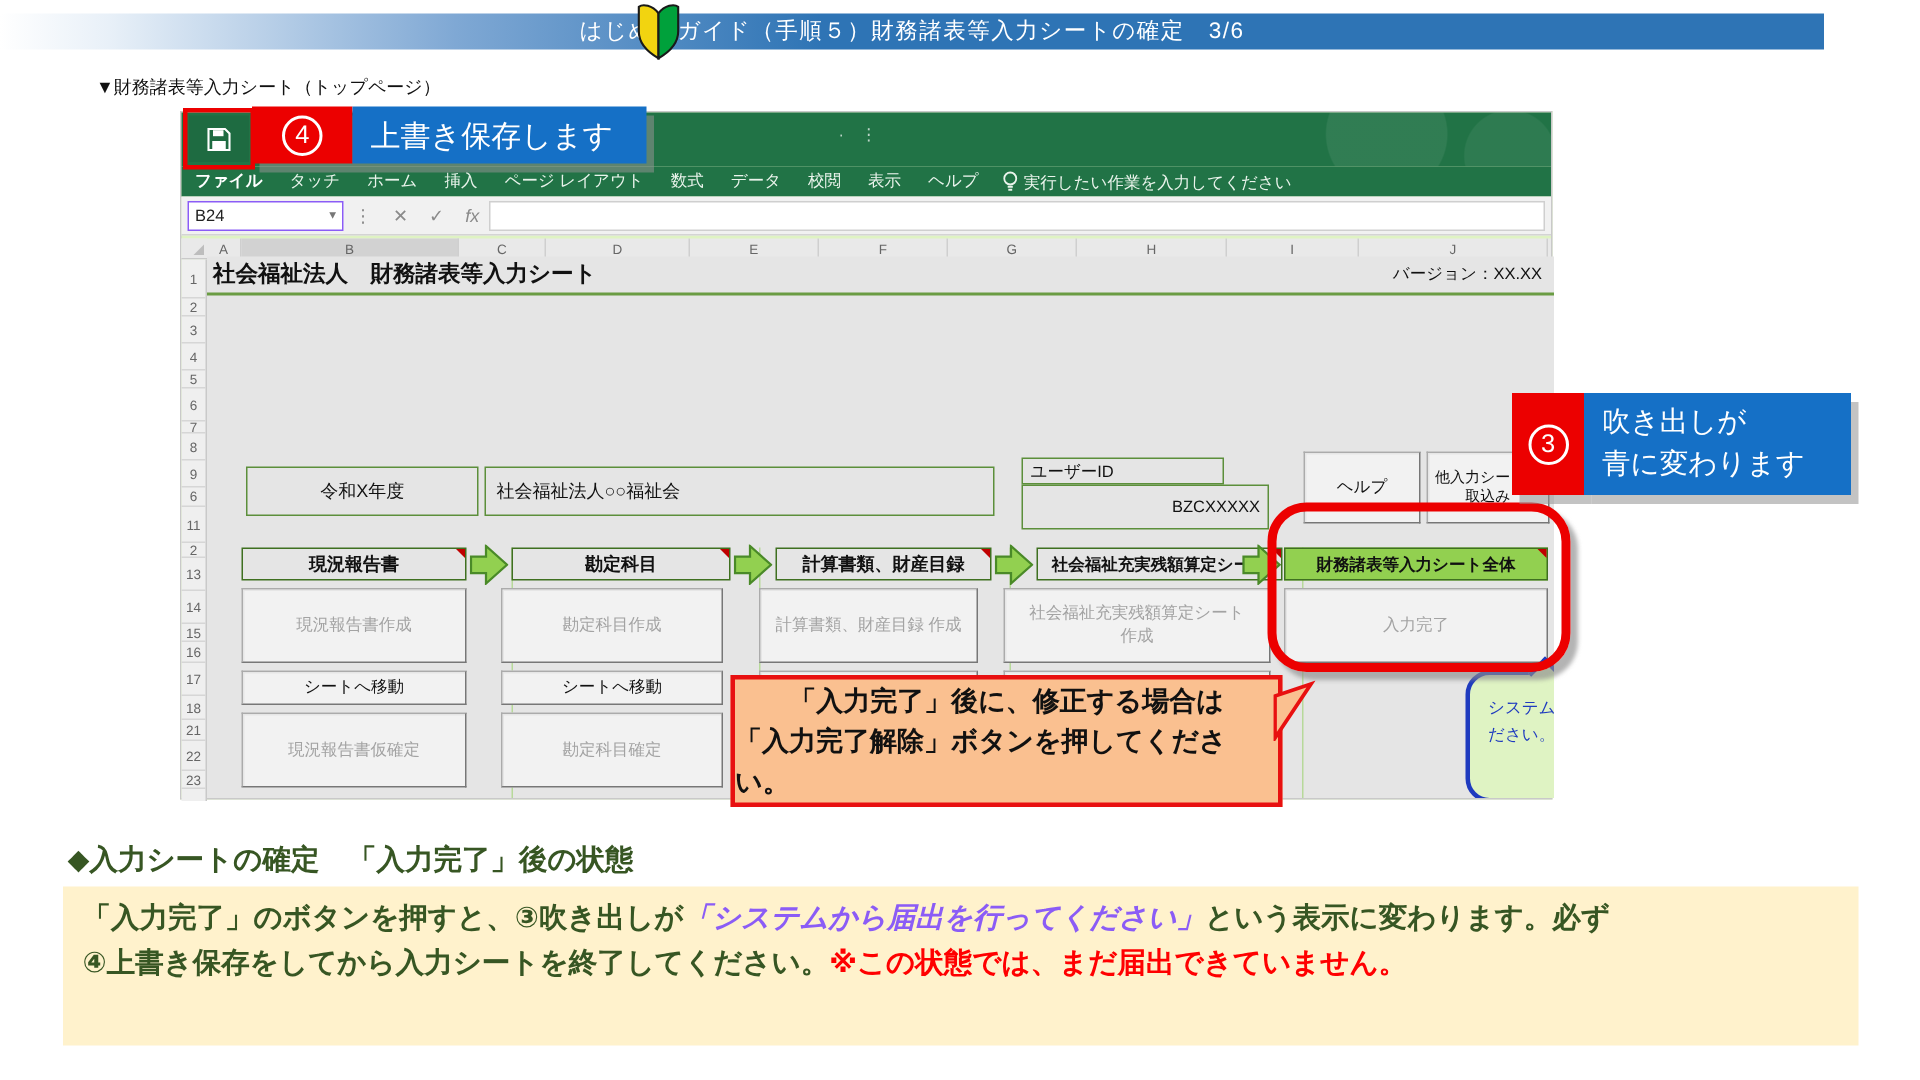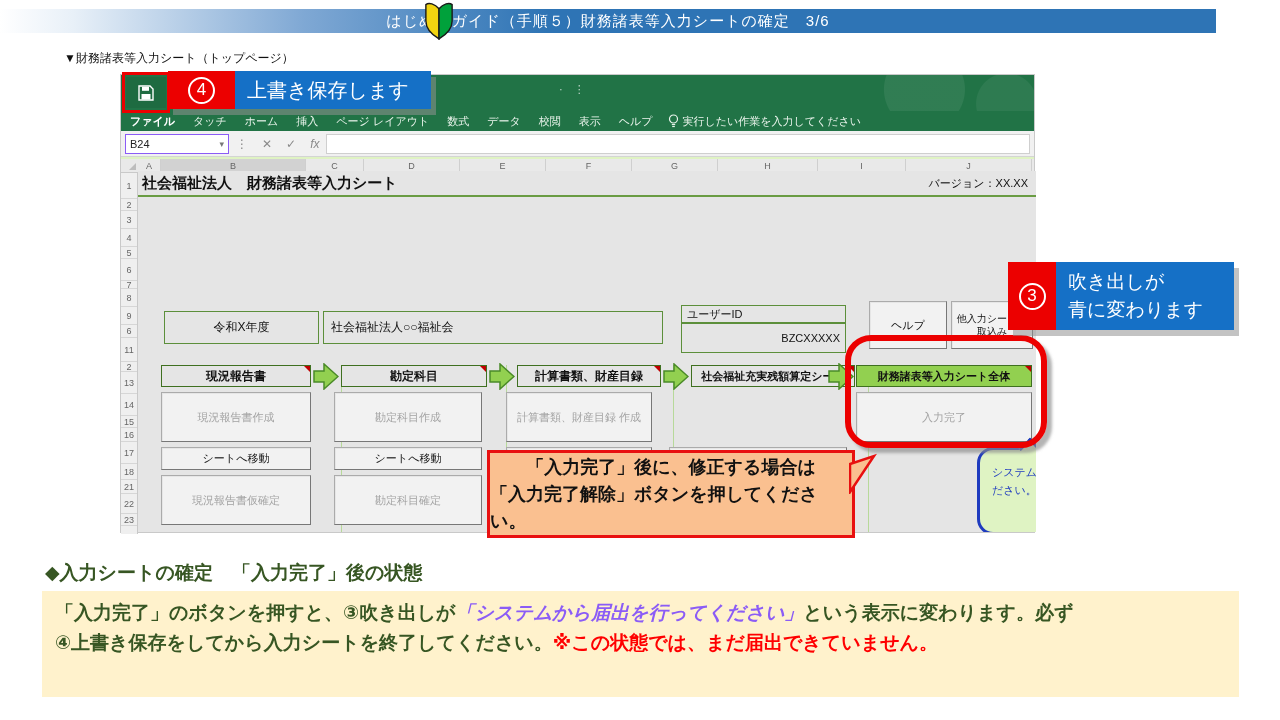--- a/index.html
+++ b/index.html
@@ -196,21 +196,21 @@
       <span class="abs version">バージョン：XX.XX</span>
     </div>
 
     <div class="abs colline" style="left:203px"></div>
     <div class="abs colline" style="left:368px"></div>
     <div class="abs colline" style="left:535px"></div>
     <div class="abs colline" style="left:730px"></div>
 
     <div class="abs cellbox" style="left:26px;top:140px;width:155px;height:33px;justify-content:center">令和X年度</div>
     <div class="abs cellbox" style="left:185px;top:140px;width:340px;height:33px;padding-left:7px">社会福祉法人○○福祉会</div>
-    <div class="abs cellbox" style="left:543px;top:134px;width:165px;height:18px;padding-left:5px;font-size:11px">ユーザーID</div>
+    <div class="abs cellbox" style="left:543px;top:134px;width:135px;height:18px;padding-left:5px;font-size:11px">ユーザーID</div>
     <div class="abs cellbox" style="left:543px;top:152px;width:165px;height:30px;justify-content:flex-end;padding-right:5px;font-size:11px">BZCXXXXX</div>
     <div class="abs btn3d" style="left:731px;top:130px;width:78px;height:48px">ヘルプ</div>
     <div class="abs btn3d" style="left:813px;top:130px;width:82px;height:48px;font-size:10px;padding:0 4px">他入力シートの取込み</div>
 
     <div class="flowhead" style="left:23px;top:194px;width:150px;height:22px">現況報告書</div>
     <svg class="abs" style="left:175px;top:192px" width="26" height="27" viewBox="0 0 26 27">
       <polygon points="1,8 11,8 11,1 25,13.5 11,26 11,19 1,19" fill="#92D050" stroke="#4a8a28" stroke-width="1.5"></polygon>
       </svg>
     <div class="flowhead" style="left:203px;top:194px;width:146px;height:22px">勘定科目</div>
     <svg class="abs" style="left:351px;top:192px" width="26" height="27" viewBox="0 0 26 27">
@@ -222,20 +222,21 @@
       </svg>
     <div class="flowhead" style="left:553px;top:194px;width:164px;height:22px;font-size:11px">社会福祉充実残額算定シート</div>
     <svg class="abs" style="left:690px;top:192px" width="26" height="27" viewBox="0 0 26 27">
       <polygon points="1,8 11,8 11,1 25,13.5 11,26 11,19 1,19" fill="#92D050" stroke="#4a8a28" stroke-width="1.5"></polygon>
       </svg>
     <div class="flowhead hot" style="left:718px;top:194px;width:176px;height:22px;font-size:11px">財務諸表等入力シート全体</div>
 
     <div class="abs btn3d dim" style="left:23px;top:221px;width:150px;height:50px">現況報告書作成</div>
     <div class="abs btn3d dim" style="left:196px;top:221px;width:148px;height:50px">勘定科目作成</div>
     <div class="abs btn3d dim" style="left:368px;top:221px;width:146px;height:50px;padding:0 4px">計算書類、財産目録 作成</div>
+    <div class="abs btn3d dim" style="left:531px;top:221px;width:178px;height:50px;padding:0 14px">社会福祉充実残額算定シート 作成</div>
     <div class="abs btn3d dim" style="left:718px;top:221px;width:176px;height:50px">入力完了</div>
 
     <div class="abs btn3d" style="left:23px;top:276px;width:150px;height:23px">シートへ移動</div>
     <div class="abs btn3d" style="left:196px;top:276px;width:148px;height:23px">シートへ移動</div>
     <div class="abs btn3d" style="left:368px;top:276px;width:146px;height:23px">シートへ移動</div>
     <div class="abs btn3d" style="left:531px;top:276px;width:178px;height:23px">シートへ移動</div>
 
     <div class="abs btn3d dim" style="left:23px;top:304px;width:150px;height:50px">現況報告書仮確定</div>
     <div class="abs btn3d dim" style="left:196px;top:304px;width:148px;height:50px">勘定科目確定</div>
     <div class="abs btn3d dim" style="left:368px;top:304px;width:146px;height:50px;padding:0 20px">計算書類、財産目録 確定</div>

